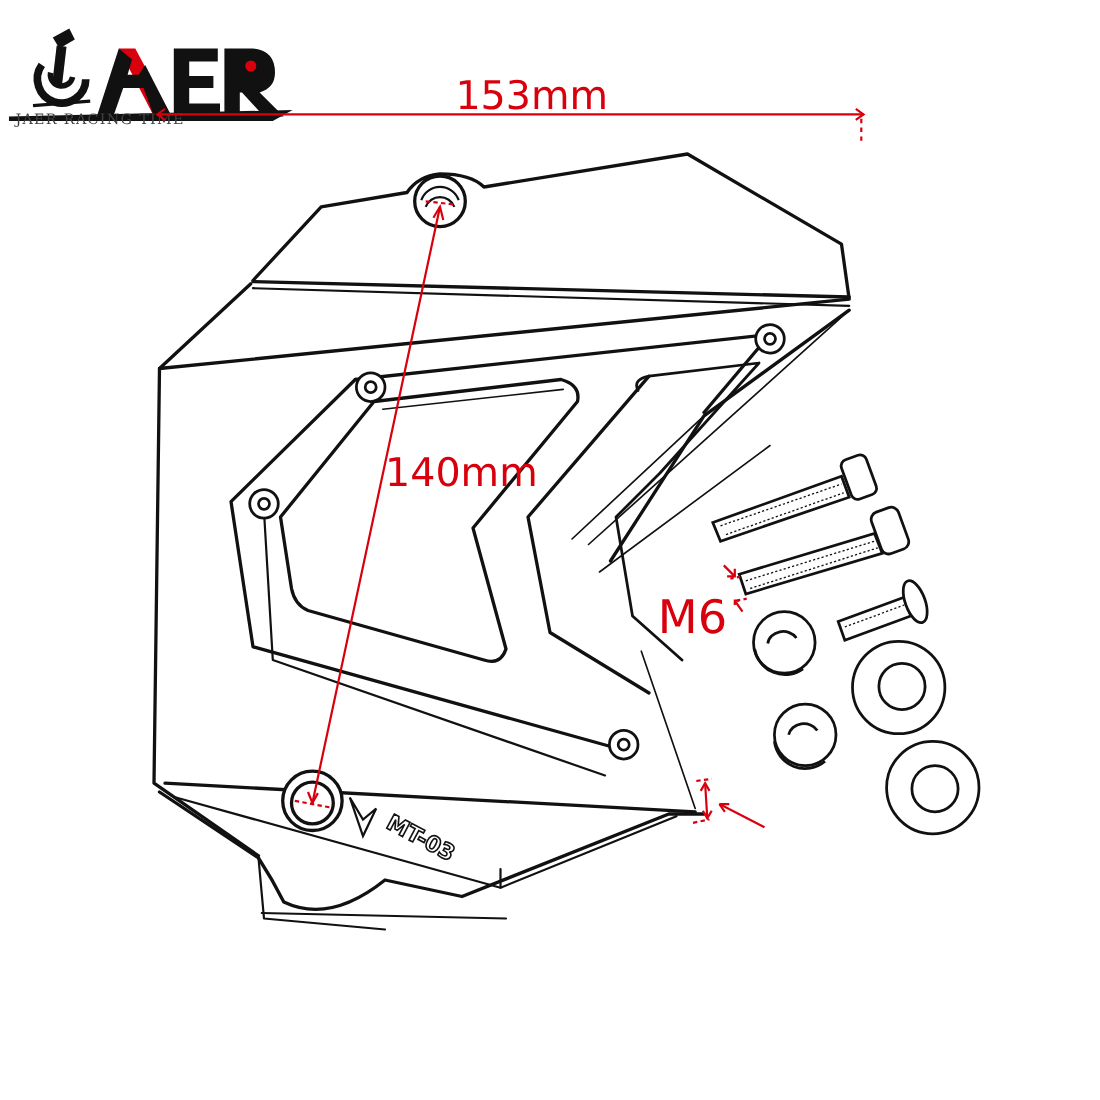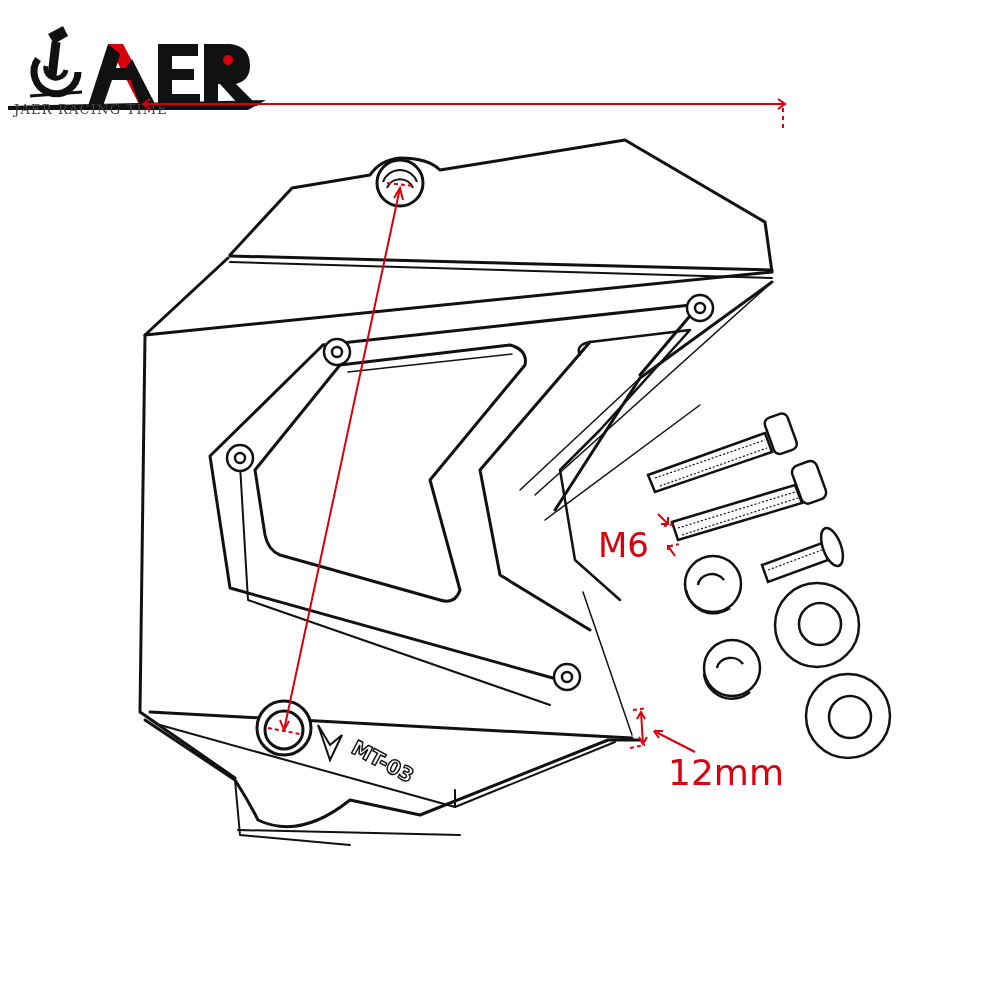--- a/index.html
+++ b/index.html
@@ -3,21 +3,21 @@
   <meta charset="utf-8">
   <style>
     html, body { margin: 0; padding: 0; background: #ffffff; }
     body { width: 1000px; height: 1000px; position: relative; overflow: hidden; font-family: "DejaVu Sans", sans-serif; }
     .canvas { position: absolute; left: 0; top: 0; width: 1000px; height: 1000px; }
     .logo { position: absolute; left: 8px; top: 14px; width: 260px; height: 110px; }
     .logo-tagline { position: absolute; left: 14px; top: 102px; font-family: "DejaVu Serif", serif; font-size: 13px; letter-spacing: 1.2px; color: #404040; white-space: nowrap; }
     .dim-label { position: absolute; color: #d9000d; font-family: "DejaVu Sans", sans-serif; white-space: nowrap; line-height: 1; }
     .dim-width { left: 414px; top: 70px; font-size: 36px; }
     .dim-height { left: 350px; top: 413px; font-size: 36px; }
-    .dim-bolt { left: 598px; top: 528px; font-size: 34px; text-align: center; }
+    .dim-bolt { left: 598px; top: 540px; font-size: 42px; text-align: center; }
     .dim-thick { left: 668px; top: 755px; font-size: 36px; }
     svg text { font-family: "DejaVu Sans", sans-serif; }
   </style>
 </head>
 <body>
 
 <div class="canvas">
 
   <div class="logo">
     <svg width="260" height="100" viewBox="0 0 260 100">
@@ -180,15 +180,16 @@
         <path d="M630 748 L645 745" stroke-dasharray="4 3"></path>
         <path d="M641 712 L643 744"></path>
         <path d="M637 719 L641 712 L645 719"></path>
         <path d="M639 737 L643 744 L647 737"></path>
         <path d="M654 731 L695 752"></path>
         <path d="M654 731 L663 731 M654 731 L659 738"></path>
       </g>
     </g>
   </svg>
 
+  <div class="dim-label dim-width">153mm</div>
+  <div class="dim-label dim-height">140mm</div>
   <div class="dim-label dim-bolt">M6</div>
-  <div class="dim-label dim-thick">12mm</div>
 </div>
 
 </body></html>

